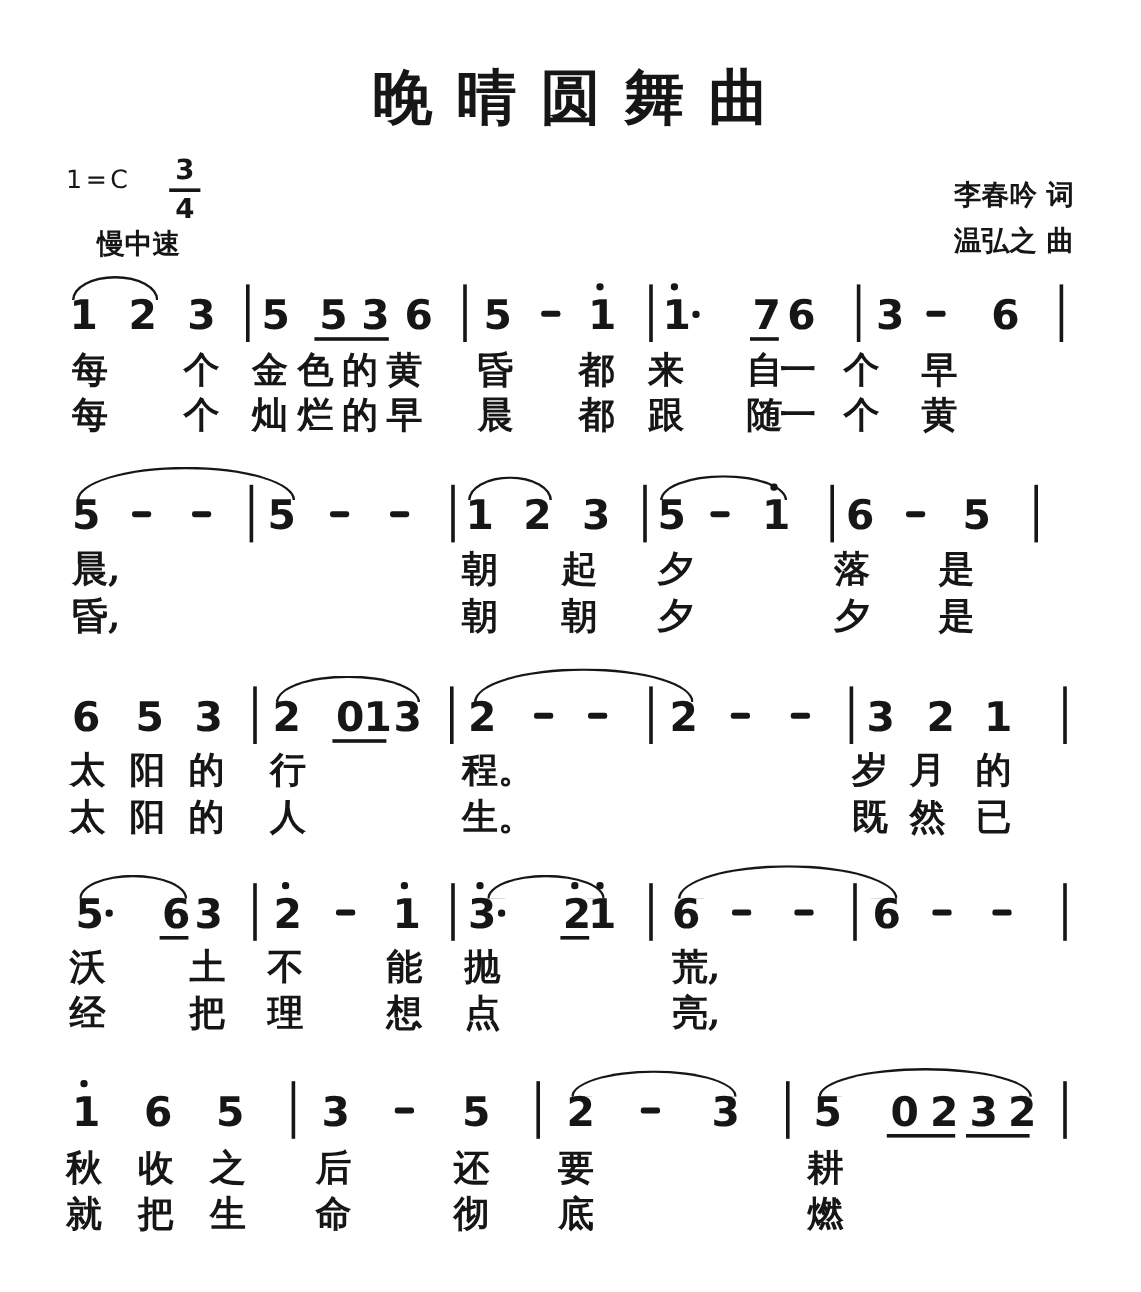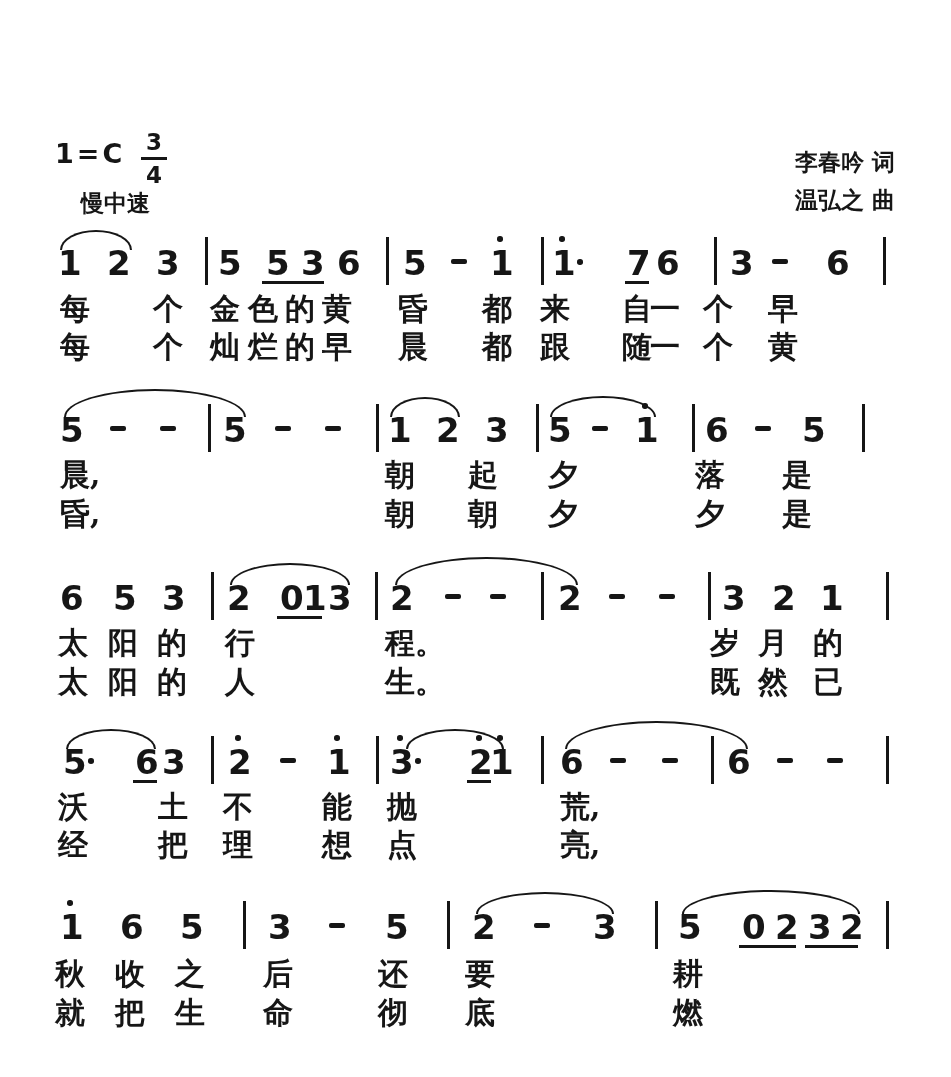--- a/index.html
+++ b/index.html
@@ -9,21 +9,21 @@
     background:var(--paper); overflow:hidden;
     font-family:"DejaVu Sans", sans-serif; color:var(--ink);
   }
   .abs{position:absolute;}
   .title{
     left:0; right:0; top:48px; text-align:center;
     font-size:50px; font-weight:bold; letter-spacing:20px; padding-left:20px;
     font-family:"DejaVu Sans","Liberation Sans",sans-serif;
   }
   .keysig{
-    left:55px; top:138px; font-size:27px; font-weight:bold; letter-spacing:3px;
+    left:55px; top:138px; font-size:21px; font-weight:normal; letter-spacing:3px;
     font-family:"DejaVu Sans",sans-serif;
   }
   .frac{left:138px; top:128px; width:32px; text-align:center;
     font-size:23px; font-weight:bold; line-height:1.25;}
   .frac .num{border-bottom:3px solid var(--ink); display:inline-block; padding:0 5px;}
   .frac .den{display:block; margin-top:1px;}
   .tempo{left:57px; top:188px; font-size:23px; font-weight:bold;
     font-family:"DejaVu Serif","Liberation Serif",serif;margin-left:24px;}
   .credit{right:56px; text-align:right; font-size:23px; font-weight:bold;
     font-family:"DejaVu Serif","Liberation Serif",serif;}
@@ -38,20 +38,21 @@
   .uline{position:absolute; height:2.6px; background:var(--ink);}
   .arc{position:absolute; border:2.6px solid var(--ink); border-bottom:none;
     border-radius:50% 50% 0 0 / 100% 100% 0 0; background:transparent;}
   .lyr{position:absolute; font-size:30px; line-height:1.1; font-weight:600;
     font-family:"DejaVu Serif","Liberation Serif",serif; color:var(--ink); white-space:nowrap;}
 </style>
 </head>
 <body>
 
 <div class="page">
+  <div class="abs title">晚晴圆舞曲</div>
 
   <div class="abs keysig">1=C</div>
   <div class="abs frac">
     <span class="num">3</span>
     <span class="den">4</span>
   </div>
   <div class="abs tempo">慢中速</div>
 
   <div class="abs credit c1">李春吟 词</div>
   <div class="abs credit c2">温弘之 曲</div>

